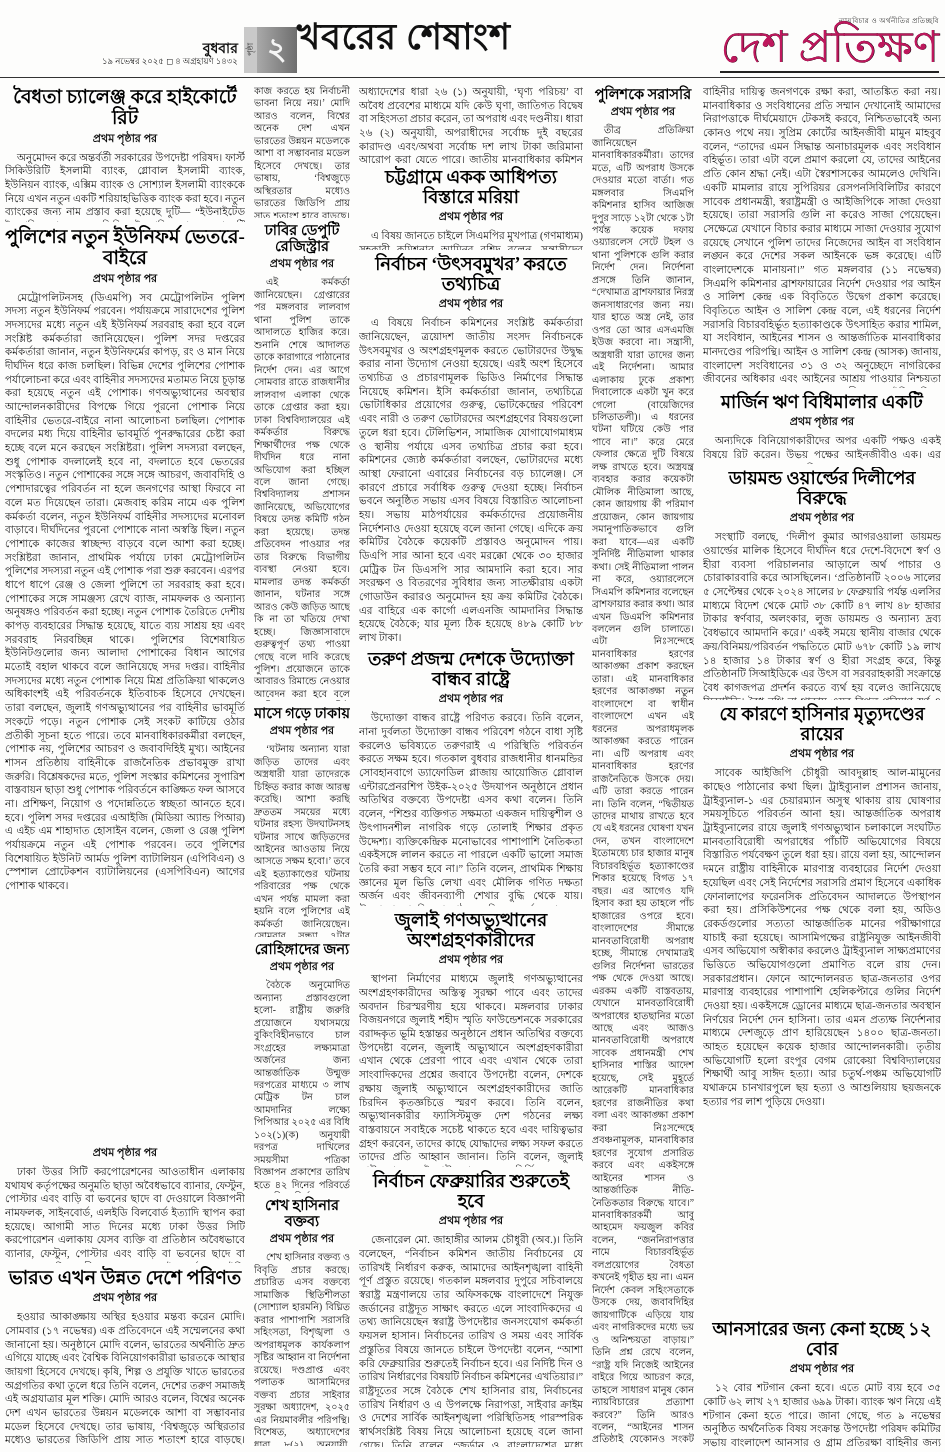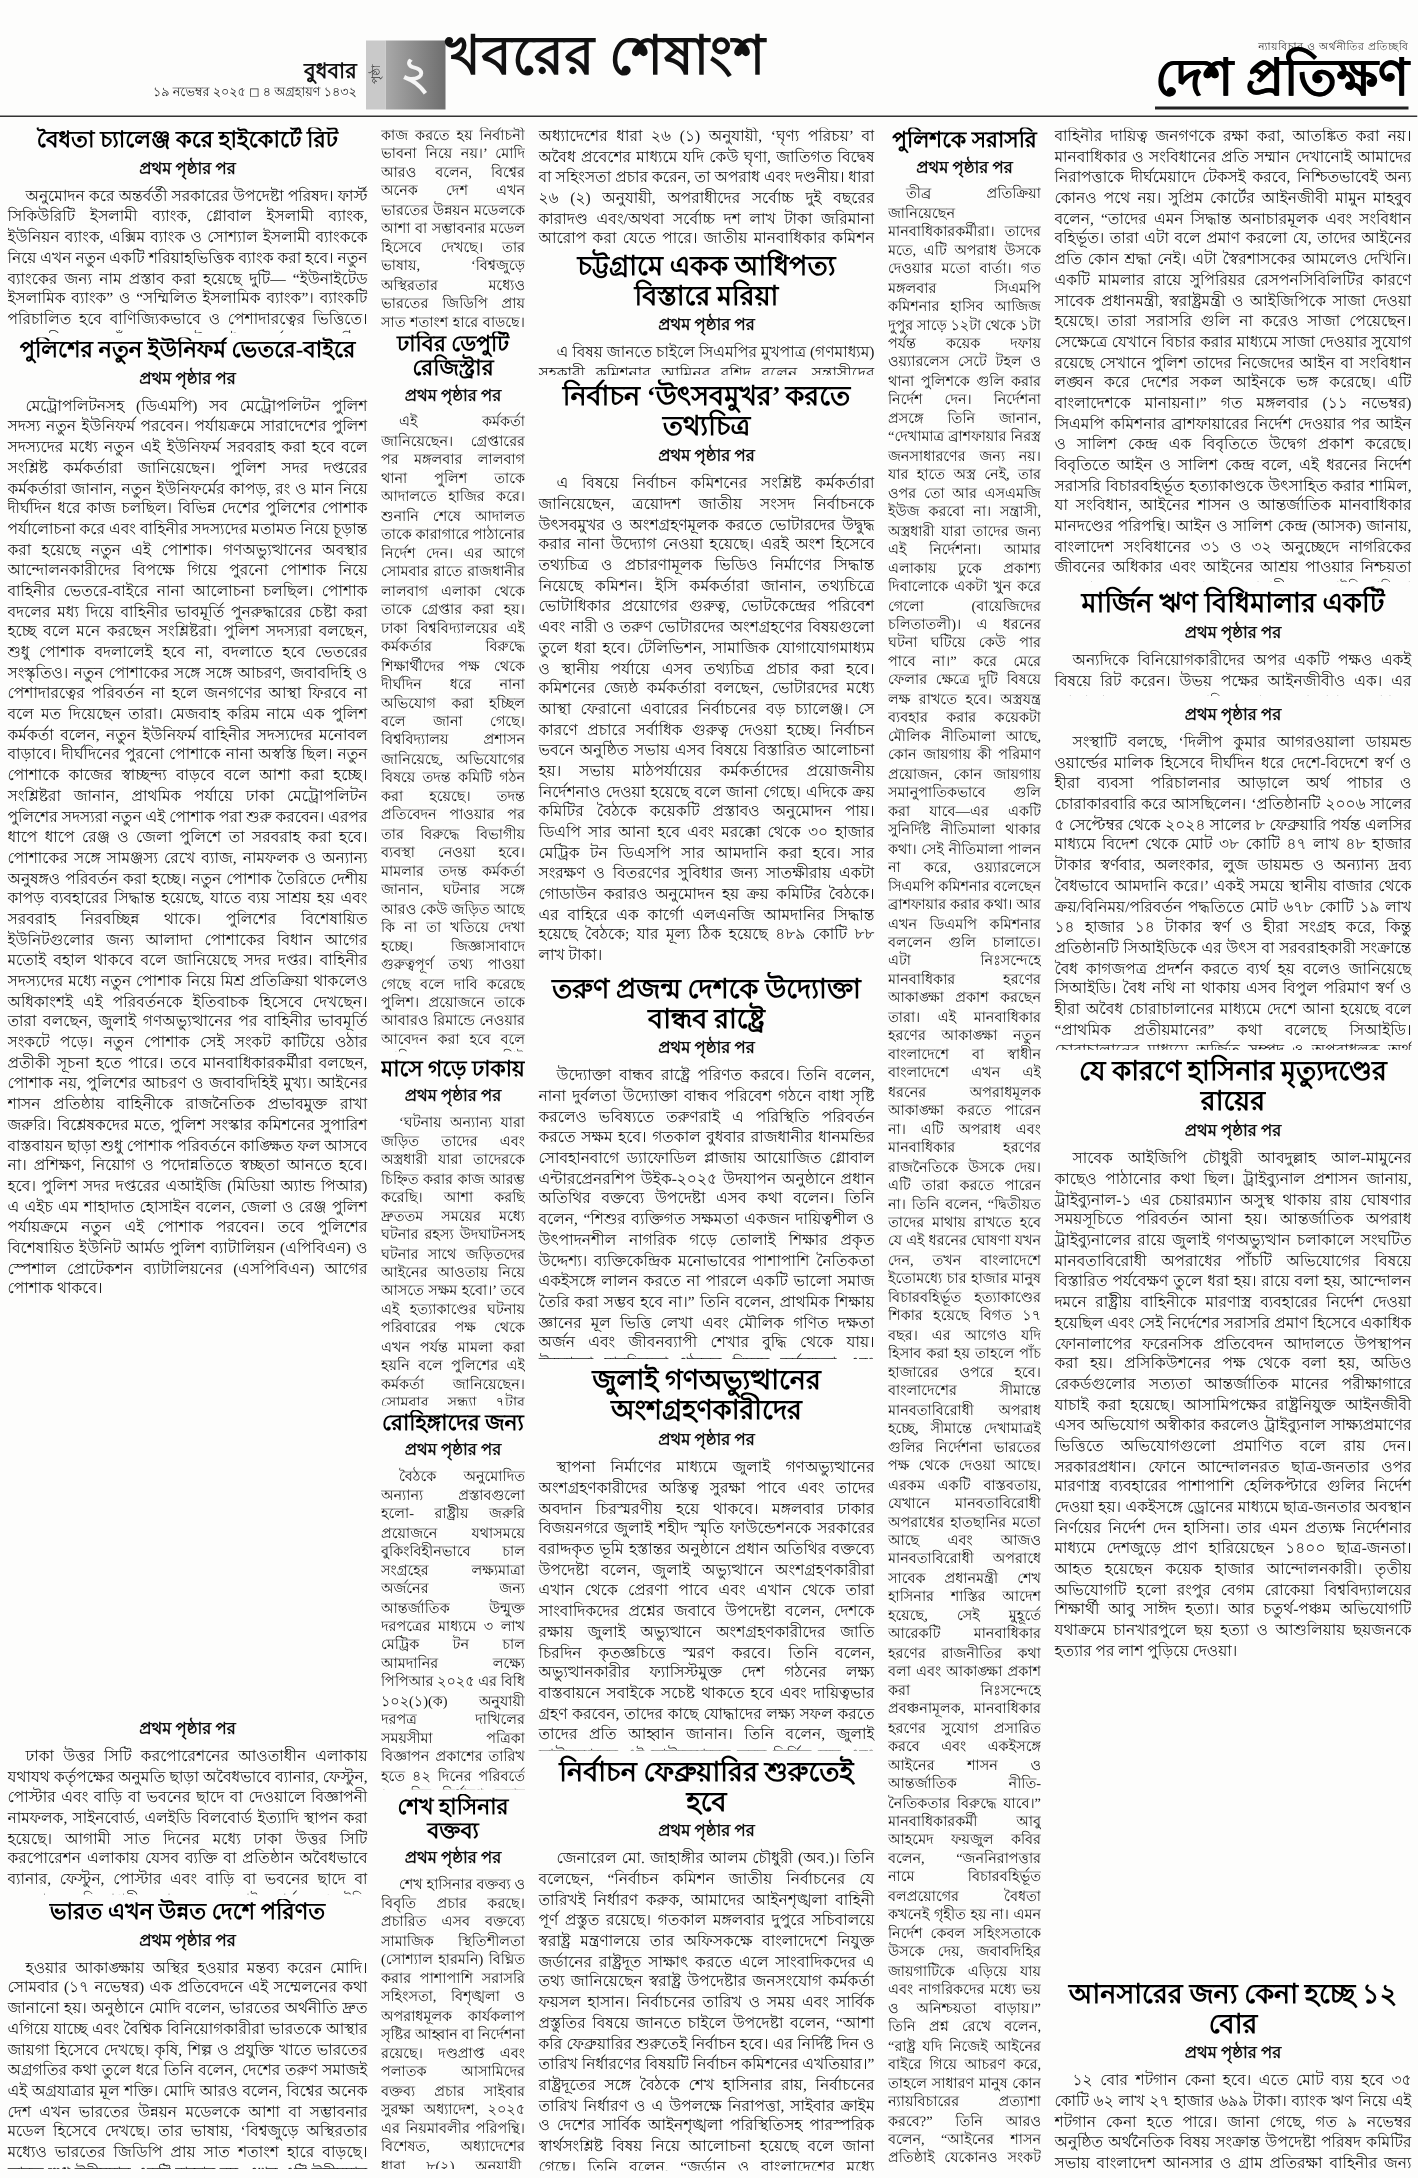--- a/index.html
+++ b/index.html
@@ -25,30 +25,30 @@
     display:flex;align-items:center;justify-content:center;
   }
   .pagebox .num{
     width:40px;background:linear-gradient(90deg,#a9a9a9,#6e6e6e);
     color:#f5f5f5;font-size:30px;font-weight:bold;
     display:flex;align-items:center;justify-content:center;
   }
   .secttitle{font-size:36px;font-weight:bold;padding-bottom:4px;letter-spacing:.5px;}
   .masthead{margin-left:auto;text-align:right;padding-bottom:2px;border-bottom:2px solid #222;margin-top:16px;}
   .masthead .tag{font-size:7px;color:#333;letter-spacing:.5px;}
-  .masthead .logo{font-size:34px;font-weight:700;line-height:.95;color:#000000;text-shadow:.5px 0 #0b0b0b;}
+  .masthead .logo{font-size:44px;font-weight:400;line-height:.95;color:#be185d;text-shadow:.5px 0 #0b0b0b;}
   
   .grid{
     position:absolute;top:85px;left:5px;width:936px;height:1362px;overflow:hidden;
     display:grid;grid-template-columns:240px 96px 224px 102px 238px;column-gap:9px;
   }
   .col{overflow:hidden;}
   .art{overflow:hidden;margin-bottom:3px;}
   .hl{font-weight:bold;text-align:center;line-height:1.12;margin:1px 0 0 0;color:#000;}
-  .hl.big{font-size:15px;}
+  .hl.big{font-size:19px;}
   .hl.mid{font-size:18px;}
   .hl.sml{font-size:14.5px;}
   .sub{font-size:11px;font-weight:bold;text-align:center;margin:1px 0 2px 0;}
   .bd{font-size:10.3px;line-height:1.33;text-align:justify;color:#161616;word-break:break-word;}
   .narrow .bd{font-size:9.6px;line-height:1.3;}
   .bd::first-letter{padding-left:0;}
   .indent{ text-indent:12px; }
 </style>
 </head>
 <body>
@@ -163,20 +163,21 @@
     <div class="col">
       <div class="art" style="height:303px">
         <div class="bd">বাহিনীর দায়িত্ব জনগণকে রক্ষা করা, আতঙ্কিত করা নয়। মানবাধিকার ও সংবিধানের প্রতি সম্মান দেখানোই আমাদের নিরাপত্তাকে দীর্ঘমেয়াদে টেকসই করবে, নিশ্চিতভাবেই অন্য কোনও পথে নয়। সুপ্রিম কোর্টের আইনজীবী মামুন মাহবুব বলেন, “তাদের এমন সিদ্ধান্ত অনাচারমূলক এবং সংবিধান বহির্ভূত। তারা এটা বলে প্রমাণ করলো যে, তাদের আইনের প্রতি কোন শ্রদ্ধা নেই। এটা স্বৈরশাসকের আমলেও দেখিনি। একটি মামলার রায়ে সুপিরিয়র রেসপনসিবিলিটির কারণে সাবেক প্রধানমন্ত্রী, স্বরাষ্ট্রমন্ত্রী ও আইজিপিকে সাজা দেওয়া হয়েছে। তারা সরাসরি গুলি না করেও সাজা পেয়েছেন। সেক্ষেত্রে যেখানে বিচার করার মাধ্যমে সাজা দেওয়ার সুযোগ রয়েছে সেখানে পুলিশ তাদের নিজেদের আইন বা সংবিধান লঙ্ঘন করে দেশের সকল আইনকে ভঙ্গ করেছে। এটি বাংলাদেশকে মানায়না।” গত মঙ্গলবার (১১ নভেম্বর) সিএমপি কমিশনার ব্রাশফায়ারের নির্দেশ দেওয়ার পর আইন ও সালিশ কেন্দ্র এক বিবৃতিতে উদ্বেগ প্রকাশ করেছে। বিবৃতিতে আইন ও সালিশ কেন্দ্র বলে, এই ধরনের নির্দেশ সরাসরি বিচারবহির্ভূত হত্যাকাণ্ডকে উৎসাহিত করার শামিল, যা সংবিধান, আইনের শাসন ও আন্তর্জাতিক মানবাধিকার মানদণ্ডের পরিপন্থি। আইন ও সালিশ কেন্দ্র (আসক) জানায়, বাংলাদেশ সংবিধানের ৩১ ও ৩২ অনুচ্ছেদে নাগরিকের জীবনের অধিকার এবং আইনের আশ্রয় পাওয়ার নিশ্চয়তা দেওয়া হয়েছে। সন্দেহভাজন অপরাধীকেও আইনি প্রক্রিয়া ব্যতীত হত্যা বা গুলি চালানোর নির্দেশ কোনোভাবেই গ্রহণযোগ্য নয়। এমন বক্তব্য জনমনে আতঙ্ক তৈরি করে এবং আইনের শাসনের জন্য অপ্রত্যাশিত।</div>
       </div>
       <div class="art" style="height:73px">
         <h2 class="hl mid">মার্জিন ঋণ বিধিমালার একটি</h2>
         <div class="sub">প্রথম পৃষ্ঠার পর</div>
         <div class="bd indent">অন্যদিকে বিনিয়োগকারীদের অপর একটি পক্ষও একই বিষয়ে রিট করেন। উভয় পক্ষের আইনজীবীও এক। এর আগে গত ৬ নভেম্বর জারি হওয়া এক প্রজ্ঞাপনের মাধ্যমে মার্জিন ঋণ বিধিমালা, ২০২৫ কার্যকর করা হয়। নতুন বিধিমালায় মার্জিন ঋণ বিতরণের ক্ষেত্রে বেশকিছু কড়াকড়ি বিধান আরোপ করা হয়।</div>
       </div>
       <div class="art" style="height:233px">
+        <h2 class="hl mid">ডায়মন্ড ওয়ার্ল্ডের দিলীপের বিরুদ্ধে</h2>
         <div class="sub">প্রথম পৃষ্ঠার পর</div>
         <div class="bd indent">সংস্থাটি বলছে, ‘দিলীপ কুমার আগরওয়ালা ডায়মন্ড ওয়ার্ল্ডের মালিক হিসেবে দীর্ঘদিন ধরে দেশে-বিদেশে স্বর্ণ ও হীরা ব্যবসা পরিচালনার আড়ালে অর্থ পাচার ও চোরাকারবারি করে আসছিলেন। ‘প্রতিষ্ঠানটি ২০০৬ সালের ৫ সেপ্টেম্বর থেকে ২০২৪ সালের ৮ ফেব্রুয়ারি পর্যন্ত এলসির মাধ্যমে বিদেশ থেকে মোট ৩৮ কোটি ৪৭ লাখ ৪৮ হাজার টাকার স্বর্ণবার, অলংকার, লুজ ডায়মন্ড ও অন্যান্য দ্রব্য বৈধভাবে আমদানি করে।’ একই সময়ে স্থানীয় বাজার থেকে ক্রয়/বিনিময়/পরিবর্তন পদ্ধতিতে মোট ৬৭৮ কোটি ১৯ লাখ ১৪ হাজার ১৪ টাকার স্বর্ণ ও হীরা সংগ্রহ করে, কিন্তু প্রতিষ্ঠানটি সিআইডিকে এর উৎস বা সরবরাহকারী সংক্রান্তে বৈধ কাগজপত্র প্রদর্শন করতে ব্যর্থ হয় বলেও জানিয়েছে সিআইডি। বৈধ নথি না থাকায় এসব বিপুল পরিমাণ স্বর্ণ ও হীরা অবৈধ চোরাচালানের মাধ্যমে দেশে আনা হয়েছে বলে “প্রাথমিক প্রতীয়মানের” কথা বলেছে সিআইডি। চোরাচালানের মাধ্যমে অর্জিত সম্পদ ও অপরাধলব্ধ অর্থ রূপান্তর, হস্তান্তর বা ব্যবহার সংক্রান্ত তথ্য ও নথিপত্র পর্যবেক্ষণে মানিলন্ডারিংয়ের প্রাথমিক সত্যতা পাওয়ায় সিআইডির ফাইন্যান্সিয়াল ক্রাইম ইউনিট মামলাটি করে। যার ভিত্তিতে প্রয়োজনীয় নথি, ব্যাংক লেনদেন এবং সংশ্লিষ্ট ব্যক্তিদের তথ্য যাচাই করে তদন্তের করে প্রয়োজনীয় ব্যবস্থা গ্রহণ করার কথা জানিয়েছে সিআইডি। গেল বছরের ৩ সেপ্টেম্বর মধ্যরাতে গুলশানে ডায়মন্ড ওয়ার্ল্ড কার্যালয় ঘিরে অভিযান চালিয়ে দিলীপ কুমার আগরওয়ালাকে গ্রেপ্তার করে র‍্যাব। গত বছরের ১৯ জুলাই বাড্ডা থানা এলাকায় হাসনাত আহমেদ নামে তরুণকে হত্যার ঘটনায় দায়ের করা মামলায় অনেকের সঙ্গে আওয়ামী লীগের কেন্দ্রীয় শিল্প বাণিজ্য বিষয়ক কমিটির সদস্য আগরওয়ালাকেও আসামি করা হয়।</div>
       </div>
       <div class="art" style="height:612px">
         <h2 class="hl mid">যে কারণে হাসিনার মৃত্যুদণ্ডের রায়ের</h2>
         <div class="sub">প্রথম পৃষ্ঠার পর</div>
         <div class="bd indent">সাবেক আইজিপি চৌধুরী আবদুল্লাহ আল-মামুনের কাছেও পাঠানোর কথা ছিল। ট্রাইব্যুনাল প্রশাসন জানায়, ট্রাইব্যুনাল-১ এর চেয়ারম্যান অসুস্থ থাকায় রায় ঘোষণার সময়সূচিতে পরিবর্তন আনা হয়। আন্তর্জাতিক অপরাধ ট্রাইব্যুনালের রায়ে জুলাই গণঅভ্যুত্থান চলাকালে সংঘটিত মানবতাবিরোধী অপরাধের পাঁচটি অভিযোগের বিষয়ে বিস্তারিত পর্যবেক্ষণ তুলে ধরা হয়। রায়ে বলা হয়, আন্দোলন দমনে রাষ্ট্রীয় বাহিনীকে মারণাস্ত্র ব্যবহারের নির্দেশ দেওয়া হয়েছিল এবং সেই নির্দেশের সরাসরি প্রমাণ হিসেবে একাধিক ফোনালাপের ফরেনসিক প্রতিবেদন আদালতে উপস্থাপন করা হয়। প্রসিকিউশনের পক্ষ থেকে বলা হয়, অডিও রেকর্ডগুলোর সত্যতা আন্তর্জাতিক মানের পরীক্ষাগারে যাচাই করা হয়েছে। আসামিপক্ষের রাষ্ট্রনিযুক্ত আইনজীবী এসব অভিযোগ অস্বীকার করলেও ট্রাইব্যুনাল সাক্ষ্যপ্রমাণের ভিত্তিতে অভিযোগগুলো প্রমাণিত বলে রায় দেন। সরকারপ্রধান। ফোনে আন্দোলনরত ছাত্র-জনতার ওপর মারণাস্ত্র ব্যবহারের পাশাপাশি হেলিকপ্টারে গুলির নির্দেশ দেওয়া হয়। একইসঙ্গে ড্রোনের মাধ্যমে ছাত্র-জনতার অবস্থান নির্ণয়ের নির্দেশ দেন হাসিনা। তার এমন প্রত্যক্ষ নির্দেশনার মাধ্যমে দেশজুড়ে প্রাণ হারিয়েছেন ১৪০০ ছাত্র-জনতা। আহত হয়েছেন কয়েক হাজার আন্দোলনকারী। তৃতীয় অভিযোগটি হলো রংপুর বেগম রোকেয়া বিশ্ববিদ্যালয়ের শিক্ষার্থী আবু সাঈদ হত্যা। আর চতুর্থ-পঞ্চম অভিযোগটি যথাক্রমে চানখারপুলে ছয় হত্যা ও আশুলিয়ায় ছয়জনকে হত্যার পর লাশ পুড়িয়ে দেওয়া।</div>
       </div>
       <div class="art" style="height:133px">
         <h2 class="hl mid">আনসারের জন্য কেনা হচ্ছে ১২ বোর</h2>

